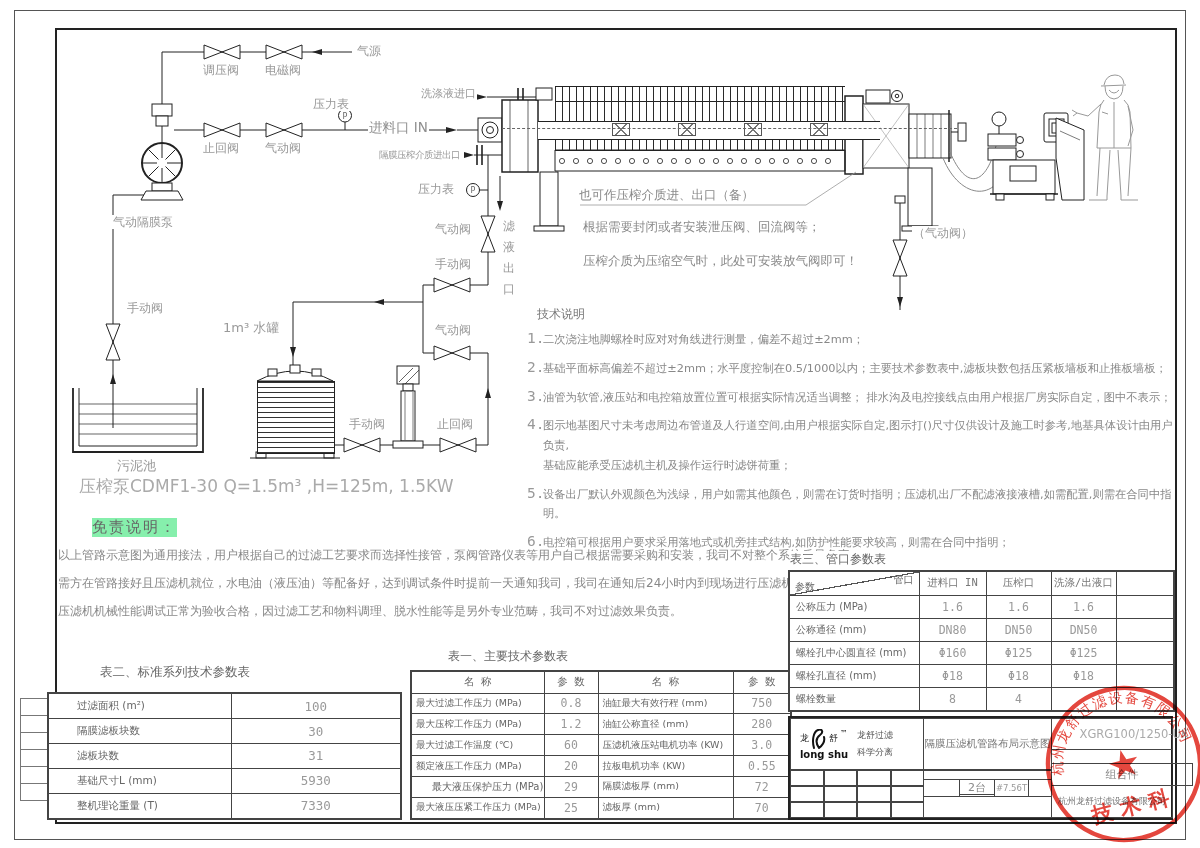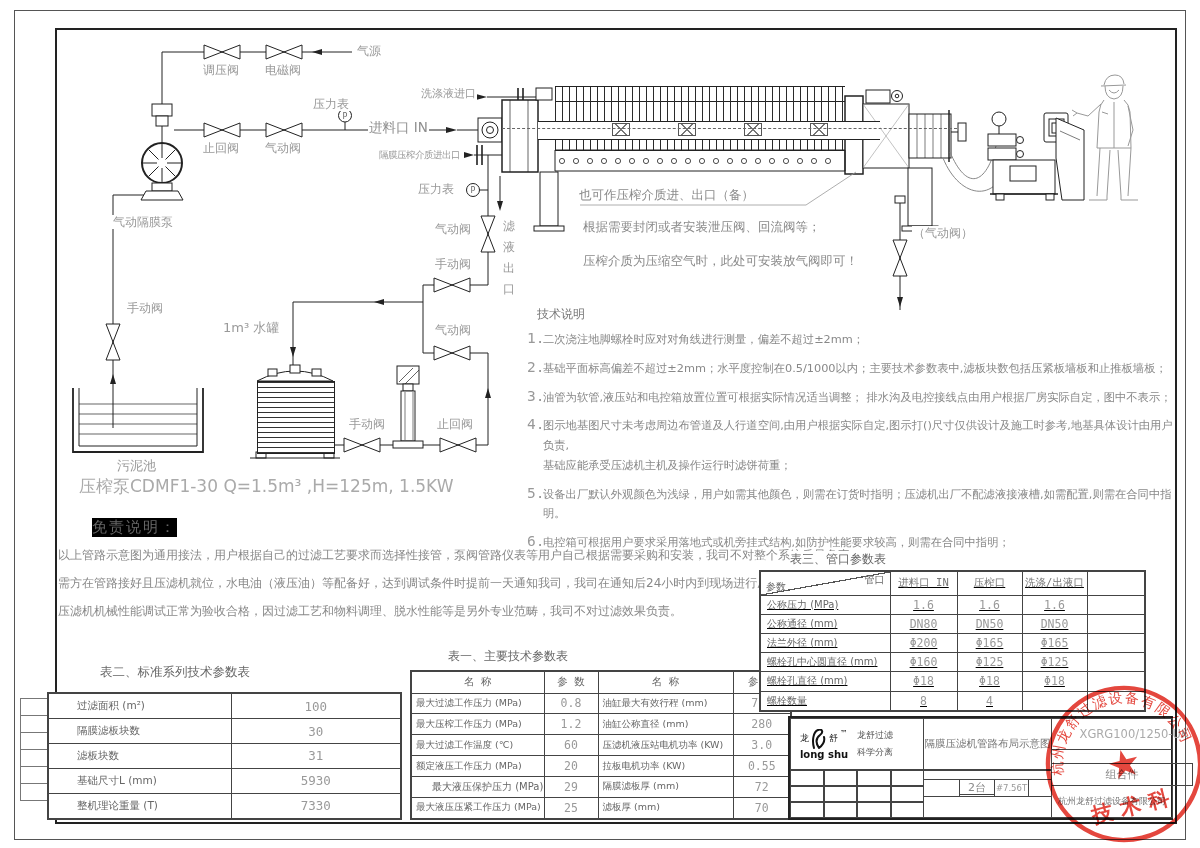--- a/index.html
+++ b/index.html
@@ -12,21 +12,21 @@
   .stripe-h{position:absolute;border:1px solid #222;background-color:#fff;background-image:repeating-linear-gradient(180deg,#333 0,#333 1px,transparent 1px,transparent 5px);}
   .beam{position:absolute;left:538px;top:121px;width:342px;height:17px;background:#fff;border-top:1.5px solid #222;border-bottom:1.5px solid #222;}
   .dashline{position:absolute;border-top:1px dashed #666;height:0;}
   .handle{position:absolute;width:16px;height:11px;border:1px solid #555;background-color:#fff;
     background-image:linear-gradient(45deg,transparent 45%,#777 45%,#777 55%,transparent 55%),linear-gradient(-45deg,transparent 45%,#777 45%,#777 55%,transparent 55%);}
   .notes{position:absolute;left:527px;top:288px;width:652px;}
   .notes-title{font-size:12px;color:#777;margin:18px 0 7px 10px;}
   .note{display:flex;margin-bottom:9px;}
   .nn{font-family:"DejaVu Sans Mono",monospace;font-size:14.5px;color:#999;width:16px;flex:none;line-height:1.2;}
   .nt{font-size:11.3px;color:#888;white-space:pre-line;line-height:1.75;}
-  .disc-title{position:absolute;left:92px;top:518px;font-size:15px;color:#666;letter-spacing:2px;background:#000000;}
+  .disc-title{position:absolute;left:92px;top:518px;font-size:15px;color:#666;letter-spacing:2px;background:#86efac;}
   .disc-line{position:absolute;color:#888;font-size:12px;white-space:nowrap;}
   table{border-collapse:collapse;position:absolute;table-layout:fixed;background:#fff;}
   table,td,th{border:1px solid #444;}
   table{border-width:2px;}
   td{padding:0;overflow:hidden;}
   .tl{font-size:10.5px;color:#666;padding-left:10px;white-space:nowrap;}
   .tv{font-family:"DejaVu Sans Mono",monospace;font-size:11.5px;color:#999;text-align:center;white-space:nowrap;}
   .t-title{position:absolute;font-size:12px;color:#666;background:#fff;white-space:nowrap;}
   .diag{position:relative;background-image:linear-gradient(to bottom right,transparent calc(50% - 0.6px),#555 calc(50% - 0.6px),#555 calc(50% + 0.6px),transparent calc(50% + 0.6px));}
   .diag .c-top{position:absolute;right:5px;top:1px;font-size:10px;color:#666;}
@@ -365,21 +365,21 @@
           <td class="tv" style="font-size:12.5px;">5930</td>
         </tr>
     <tr>
           <td class="tl" style="padding-left:28px;">整机理论重量 (T)</td>
           <td class="tv" style="font-size:12.5px;">7330</td>
         </tr>
   </tbody>
     </table>
 
   <div class="t-title" style="left:790px;top:551px;">表三、管口参数表</div>
-  <table style="left:759px;top:570px;width:385px;height:142px;text-decoration:underline;">
+  <table style="left:788px;top:570px;width:385px;height:142px;">
     <colgroup>
         <col style="width:130px">
         <col style="width:67px">
         <col style="width:65px">
         <col style="width:65px">
         <col style="width:58px">
       </colgroup>
     <tbody>
         <tr style="height:24px;">
       <td class="diag">
@@ -399,27 +399,20 @@
           <td class="tv"></td>
         </tr>
     <tr>
           <td class="tl" style="padding-left:6px;font-size:10px;">公称通径 (mm)</td>
           <td class="tv">DN80</td>
           <td class="tv">DN50</td>
           <td class="tv">DN50</td>
           <td class="tv"></td>
         </tr>
     <tr>
-          <td class="tl" style="padding-left:6px;font-size:10px;">法兰外径 (mm)</td>
-          <td class="tv">Φ200</td>
-          <td class="tv">Φ165</td>
-          <td class="tv">Φ165</td>
-          <td class="tv"></td>
-        </tr>
-    <tr>
           <td class="tl" style="padding-left:6px;font-size:10px;">螺栓孔中心圆直径 (mm)</td>
           <td class="tv">Φ160</td>
           <td class="tv">Φ125</td>
           <td class="tv">Φ125</td>
           <td class="tv"></td>
         </tr>
     <tr>
           <td class="tl" style="padding-left:6px;font-size:10px;">螺栓孔直径 (mm)</td>
           <td class="tv">Φ18</td>
           <td class="tv">Φ18</td>

